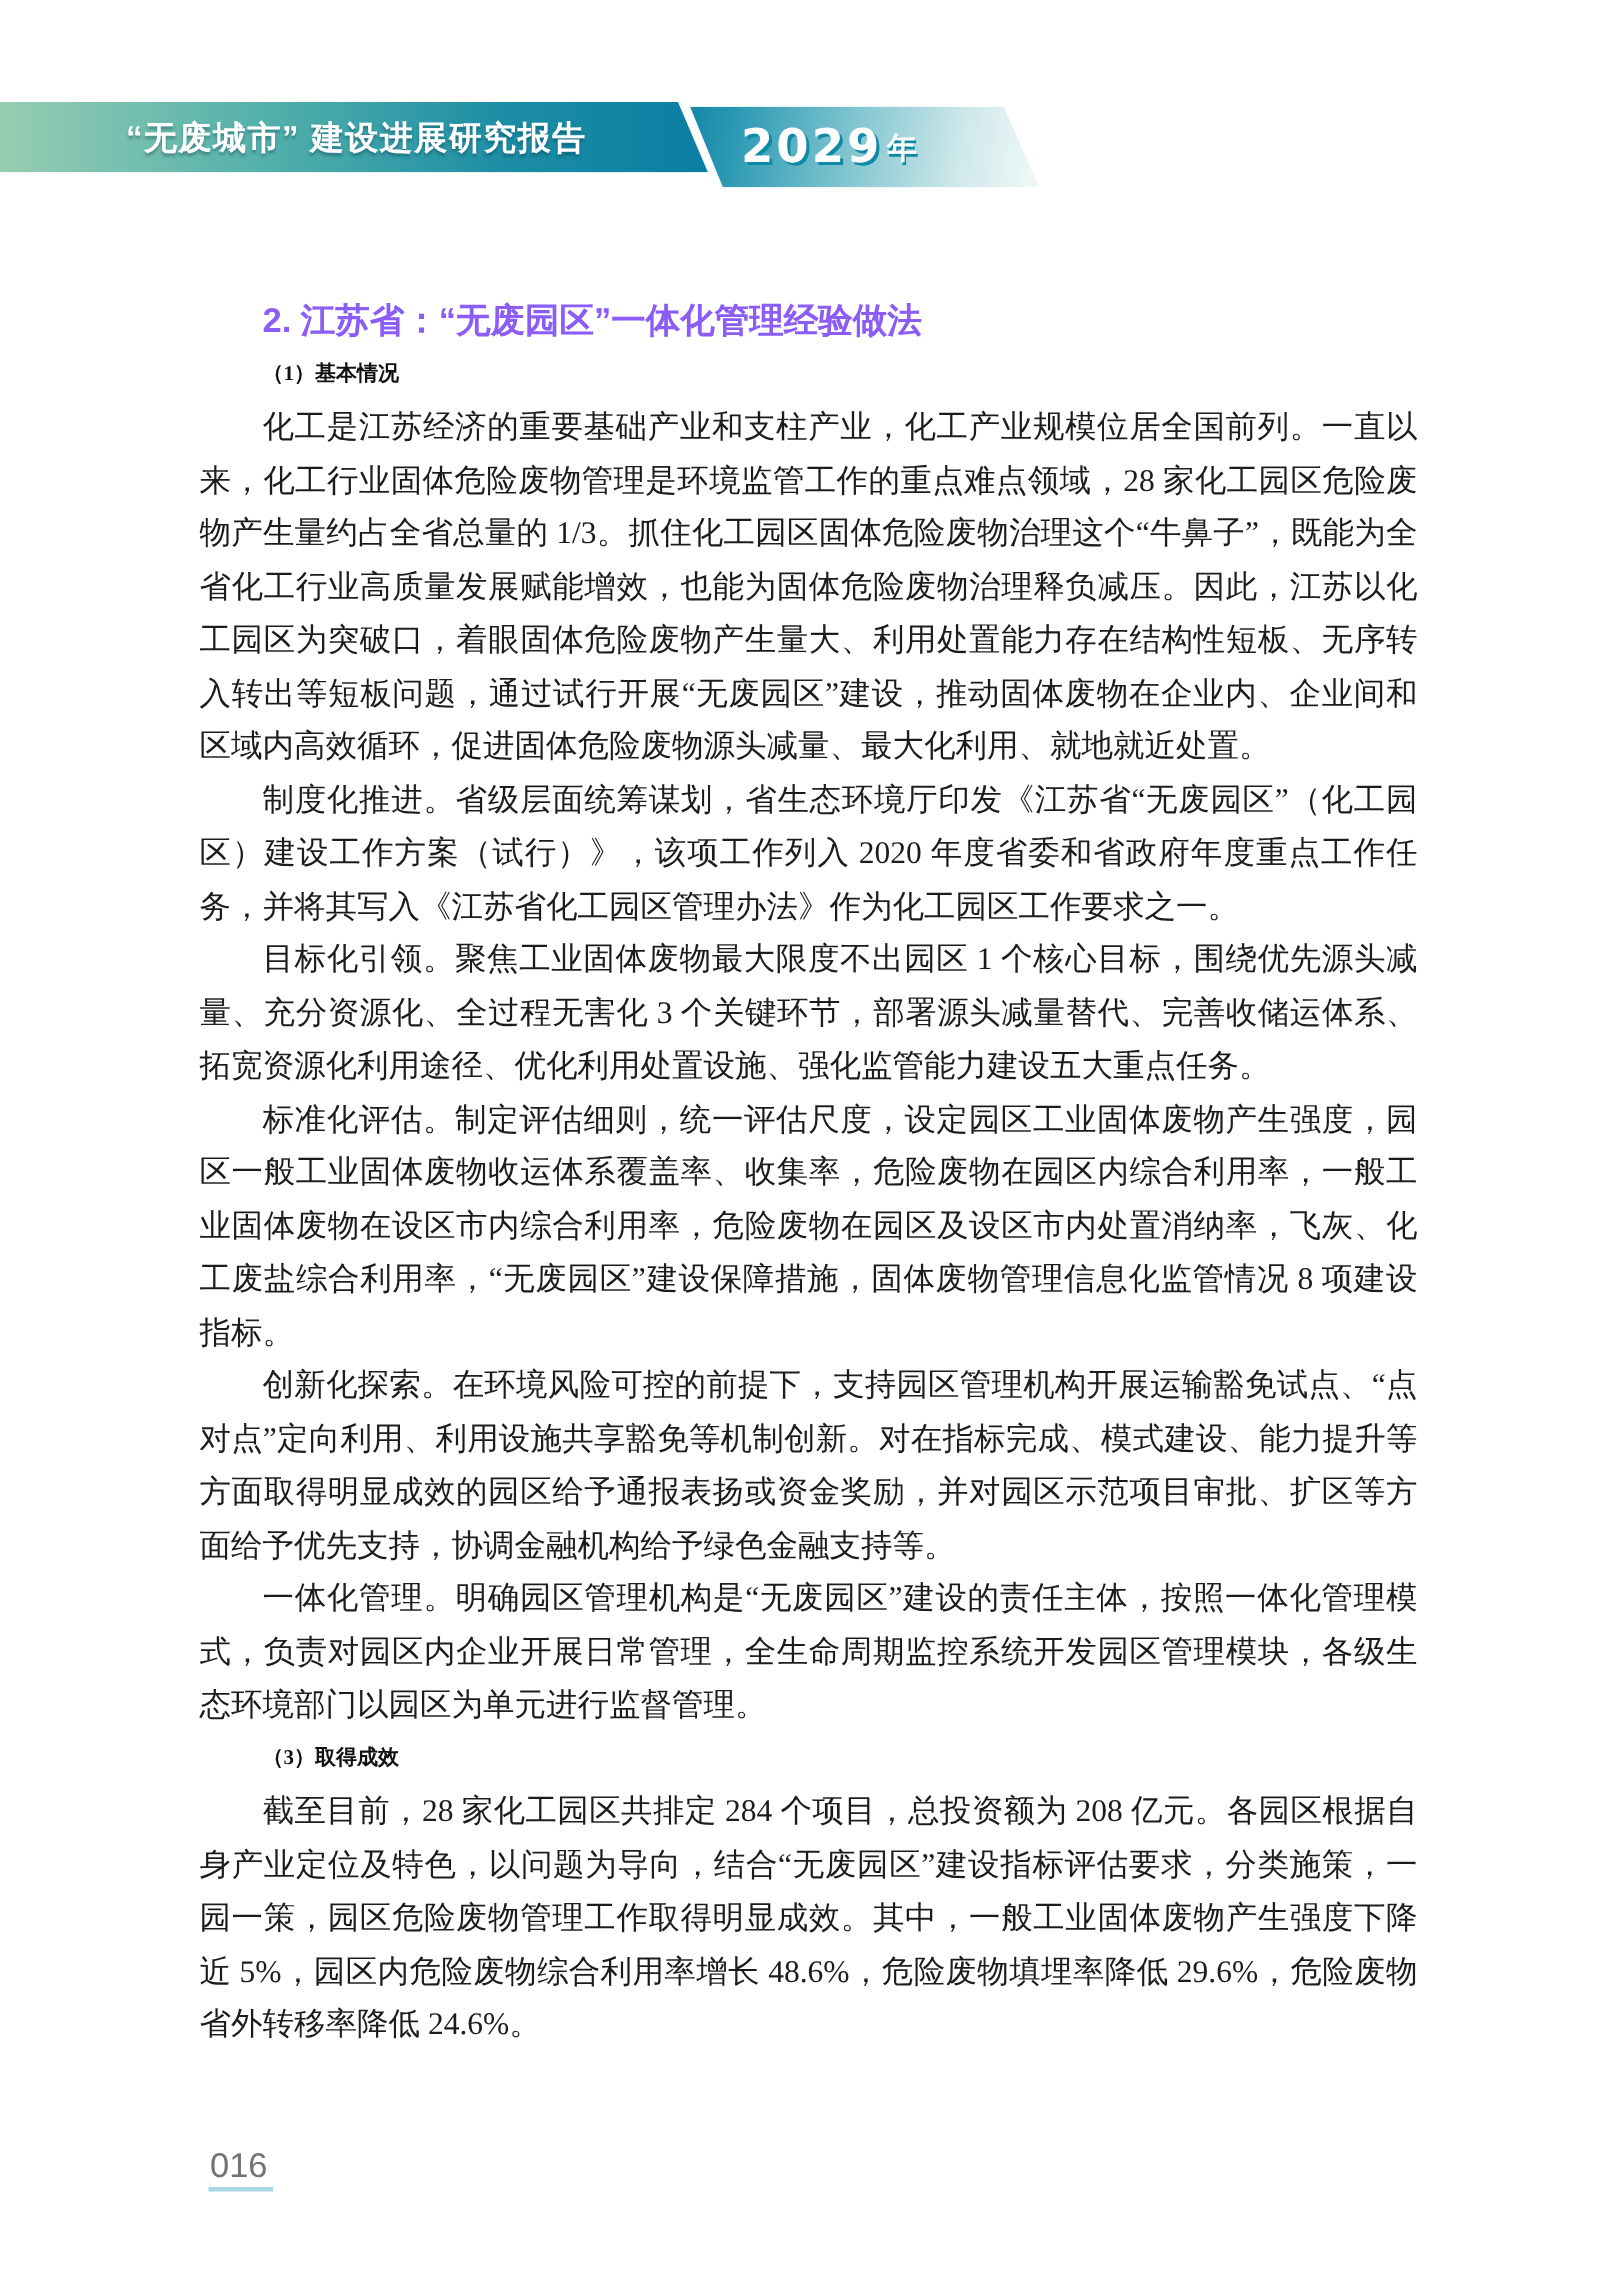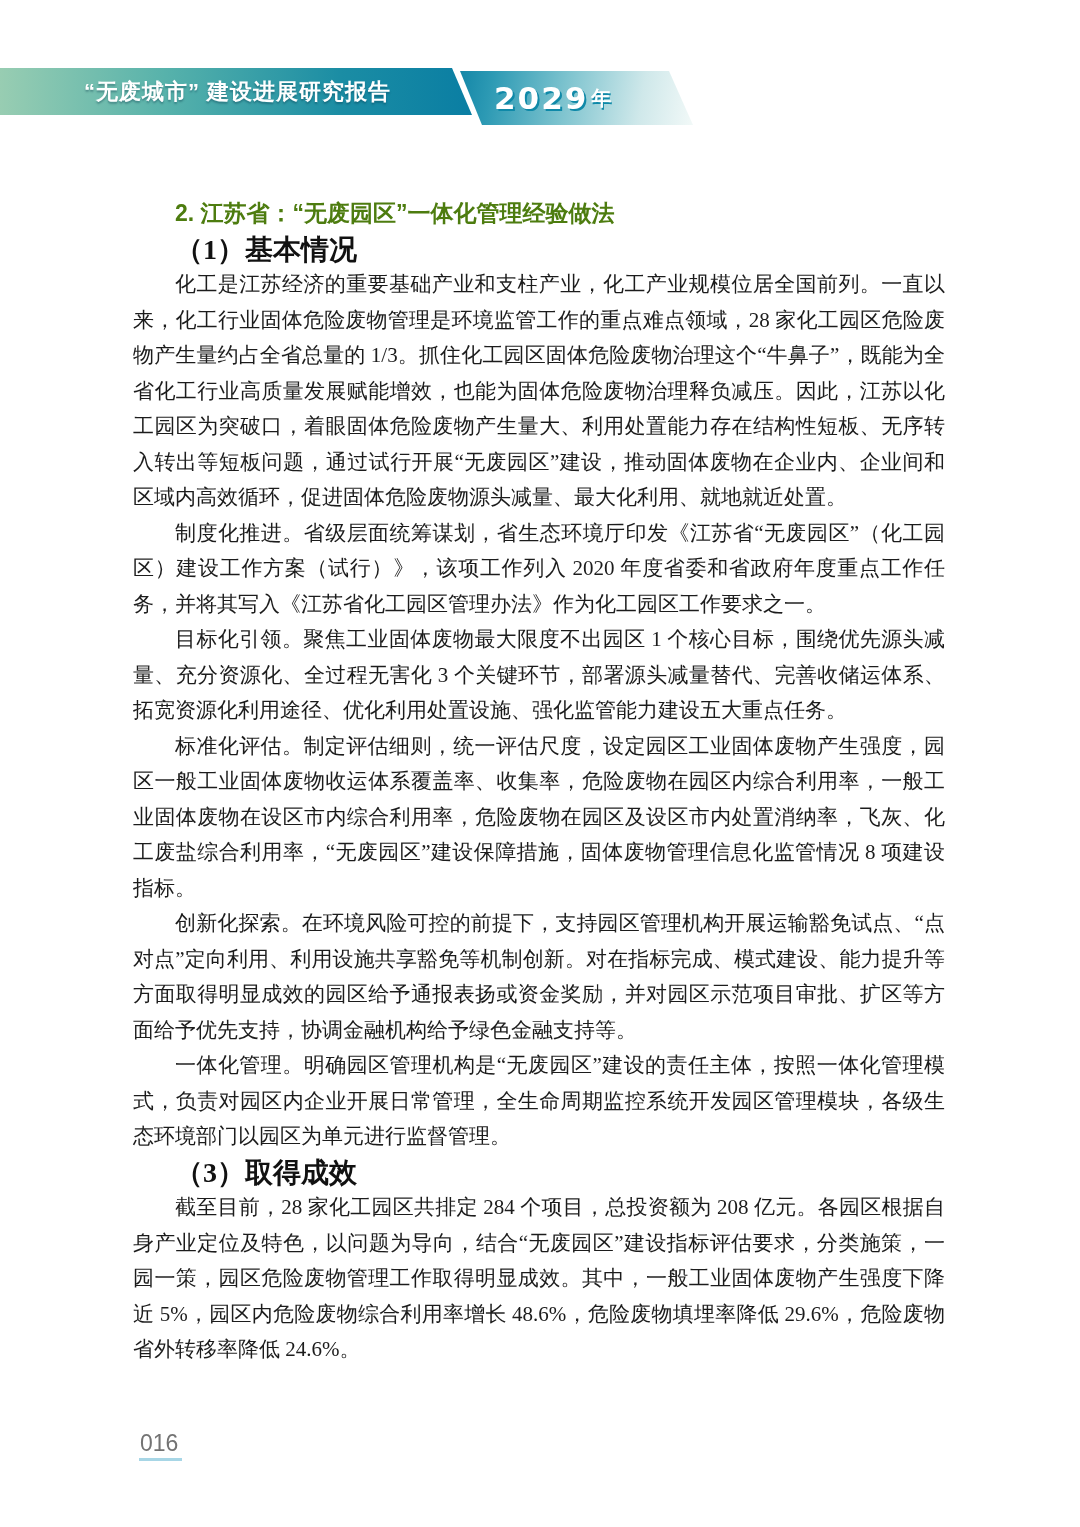--- a/index.html
+++ b/index.html
@@ -53,25 +53,25 @@
     position:absolute;left:133px;top:196px;
     width:812px;
     font-size:21px;line-height:35.5px;
     text-align:justify;text-justify:inter-ideograph;
   }
   .doc-heading{
     margin:0;
     font-family:"Liberation Sans","DejaVu Sans",sans-serif;
     font-weight:bold;font-size:23px;line-height:35.5px;
     text-indent:42px;text-align:left;
-    color:#4d7c0f;
+    color:#8b5cf6;
   }
   .sub-heading{
     margin:0;
-    font-weight:bold;font-size:28px;line-height:35.5px;
+    font-weight:bold;font-size:14px;line-height:35.5px;
     text-indent:42px;text-align:left;
     color:#111111;
   }
   .body-para{
     margin:0;
     text-indent:42px;
   }
 
   
   .page-number{

